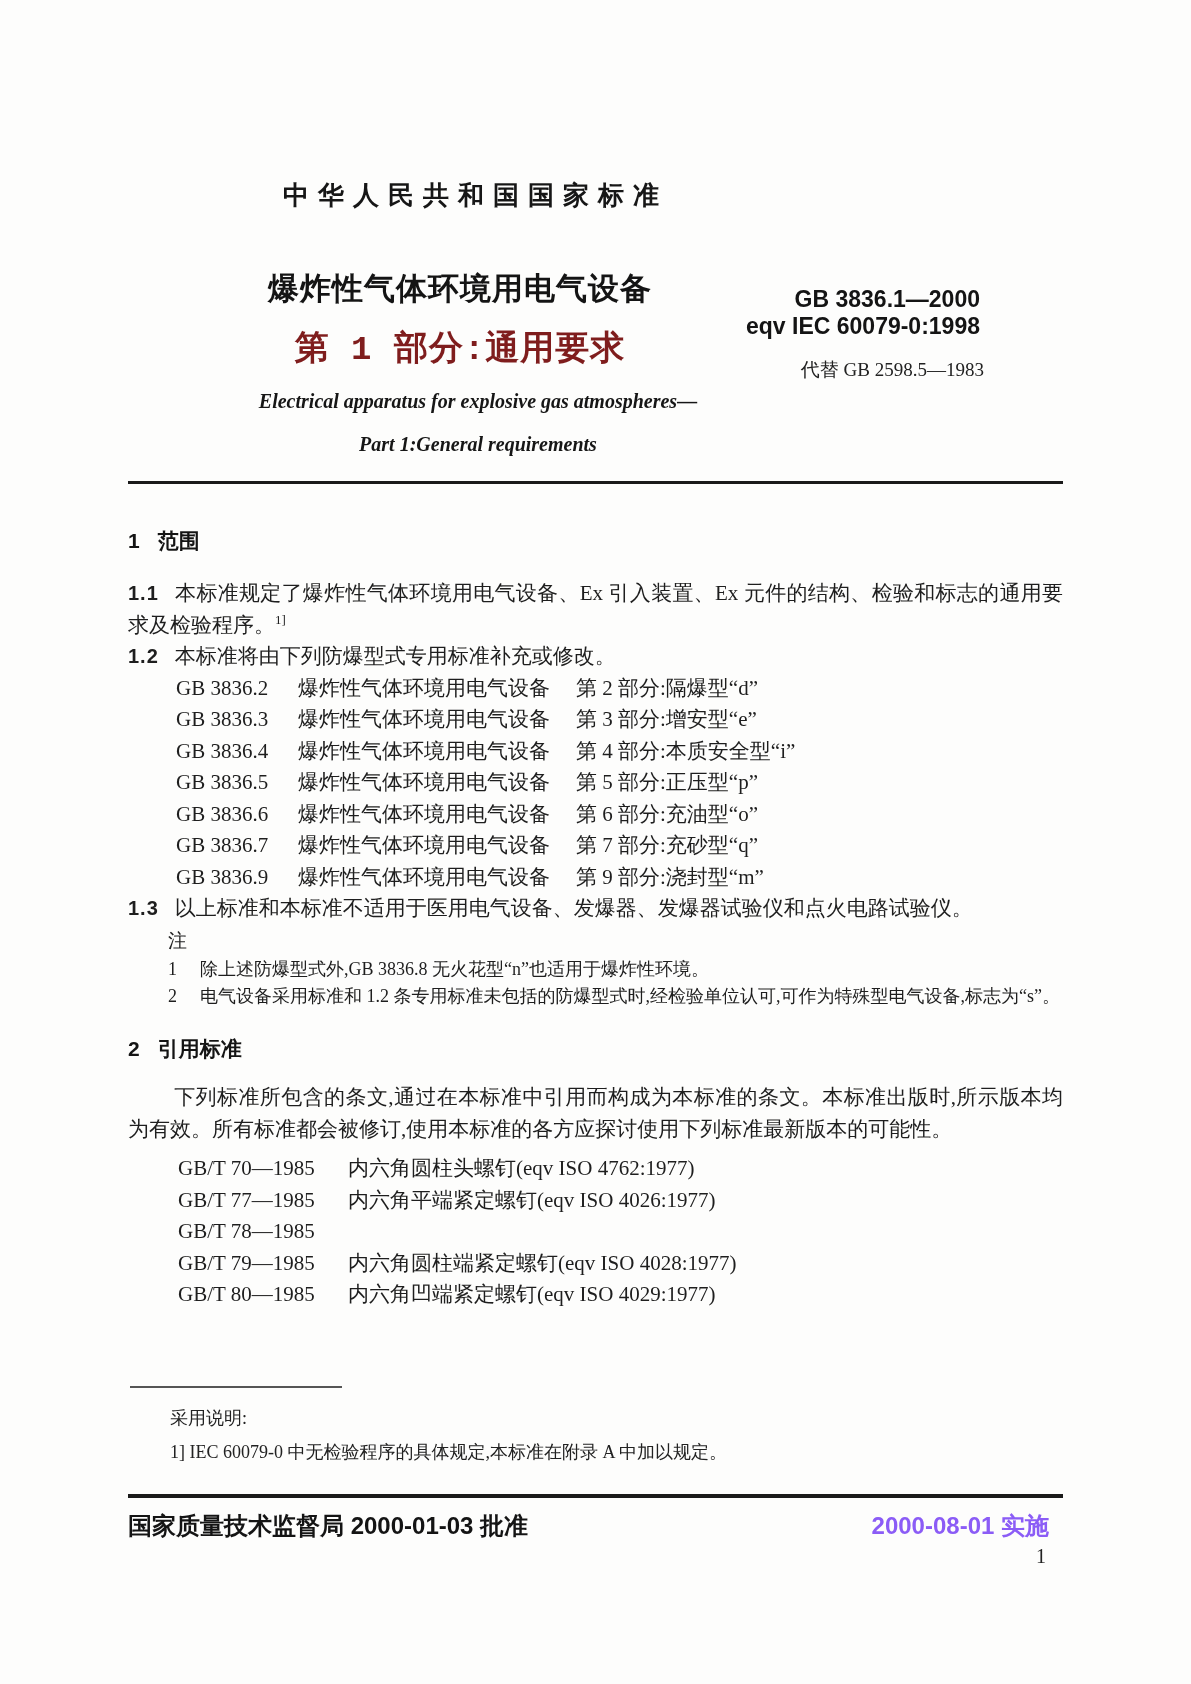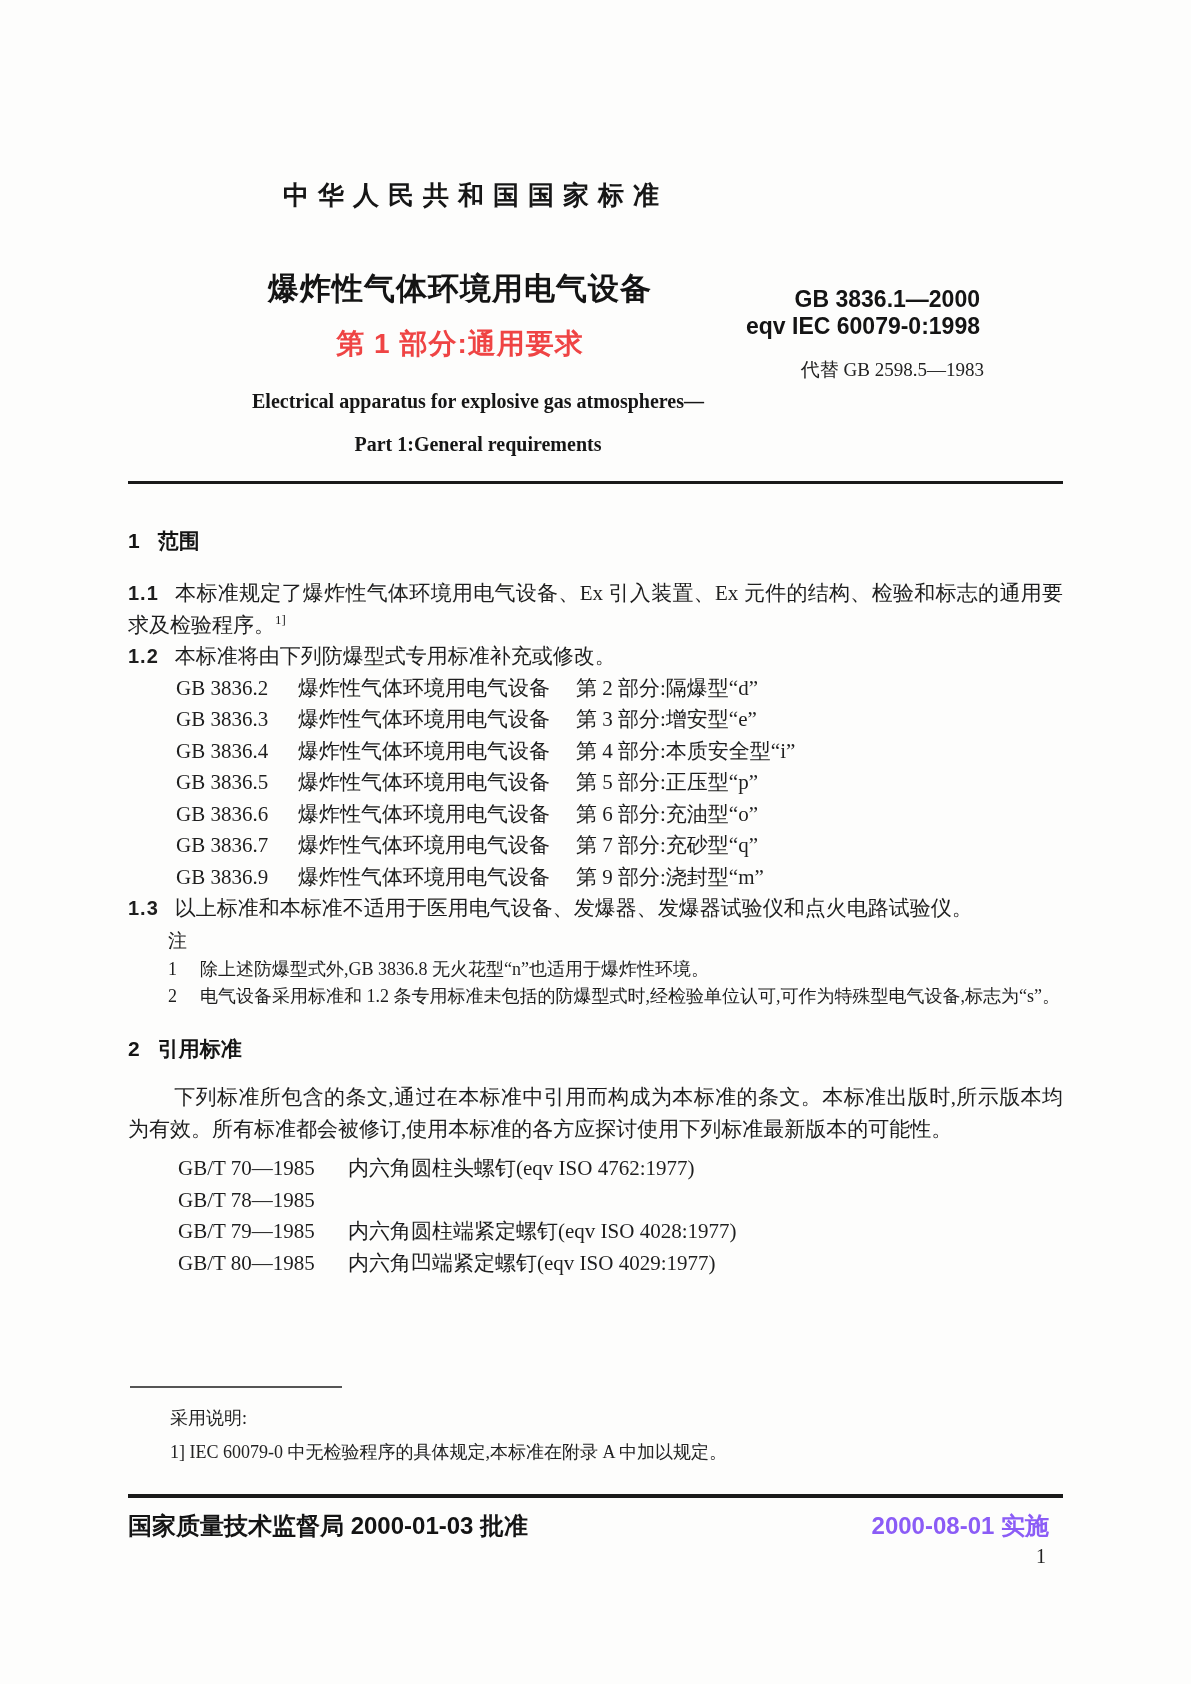--- a/index.html
+++ b/index.html
@@ -20,35 +20,35 @@
     font-family:"Liberation Sans", sans-serif;
     font-weight:bold; font-size:26px; letter-spacing:9px;
     white-space:nowrap; color:#161616;
   }
   .cn-title-wrap { position:absolute; left:150px; top:268px; width:620px; text-align:center; }
   .cn-title-1 {
     font-family:"Liberation Sans", sans-serif;
     font-weight:bold; font-size:31px; letter-spacing:1px; color:#141414;
   }
   .cn-title-2 {
-    font-family:Liberation Sans, sans-serif;
-    font-weight:bold; font-size:28px; letter-spacing:1px; color:#ef4444;
+    font-family:Liberation Mono, monospace;
+    font-weight:bold; font-size:34px; letter-spacing:1px; color:#7f1d1d;
     margin-top:15px;
   }
   .code-block {
     position:absolute; top:286px; right:211px; text-align:right;
     font-family:"Liberation Sans", sans-serif;
     font-weight:bold; font-size:23px; line-height:27px; color:#141414;
     white-space:nowrap;
   }
   .replaces {
     position:absolute; top:357px; right:207px;
     font-size:19px; color:#222; white-space:nowrap;
   }
-  .en-title-wrap { position:absolute; left:128px; top:390px; width:700px; text-align:center; }
+  .en-title-wrap { position:absolute; left:128px; top:390px; width:700px; text-align:center;font-style:italic; }
   .en-title-1, .en-title-2 { font-weight:bold; font-size:20px; color:#161616; }
   .en-title-2 { margin-top:20px; }
 
   
   .rule-top    { position:absolute; left:128px; top:481px;  width:935px; height:3px; background:#1a1a1a; }
   .rule-bottom { position:absolute; left:128px; top:1494px; width:935px; height:4px; background:#1a1a1a; }
   .fn-rule     { position:absolute; left:130px; top:1386px; width:212px; height:2px; background:#555; }
 
   
   .content { position:absolute; left:128px; top:505px; width:935px; }
@@ -203,20 +203,24 @@
     </div>
 
     <p class="intro">下列标准所包含的条文,通过在本标准中引用而构成为本标准的条文。本标准出版时,所示版本均为有效。所有标准都会被修订,使用本标准的各方应探讨使用下列标准最新版本的可能性。</p>
 
     <div class="ref-list">
       <div class="ref-row">
         <span class="code">GB/T 70—1985</span>
           <span>内六角圆柱头螺钉(eqv ISO 4762:1977)</span>
       </div>
       <div class="ref-row">
+        <span class="code">GB/T 77—1985</span>
+          <span>内六角平端紧定螺钉(eqv ISO 4026:1977)</span>
+      </div>
+      <div class="ref-row">
         <span class="code">GB/T 78—1985</span>
       </div>
       <div class="ref-row">
         <span class="code">GB/T 79—1985</span>
           <span>内六角圆柱端紧定螺钉(eqv ISO 4028:1977)</span>
       </div>
       <div class="ref-row">
         <span class="code">GB/T 80—1985</span>
           <span>内六角凹端紧定螺钉(eqv ISO 4029:1977)</span>
       </div>

